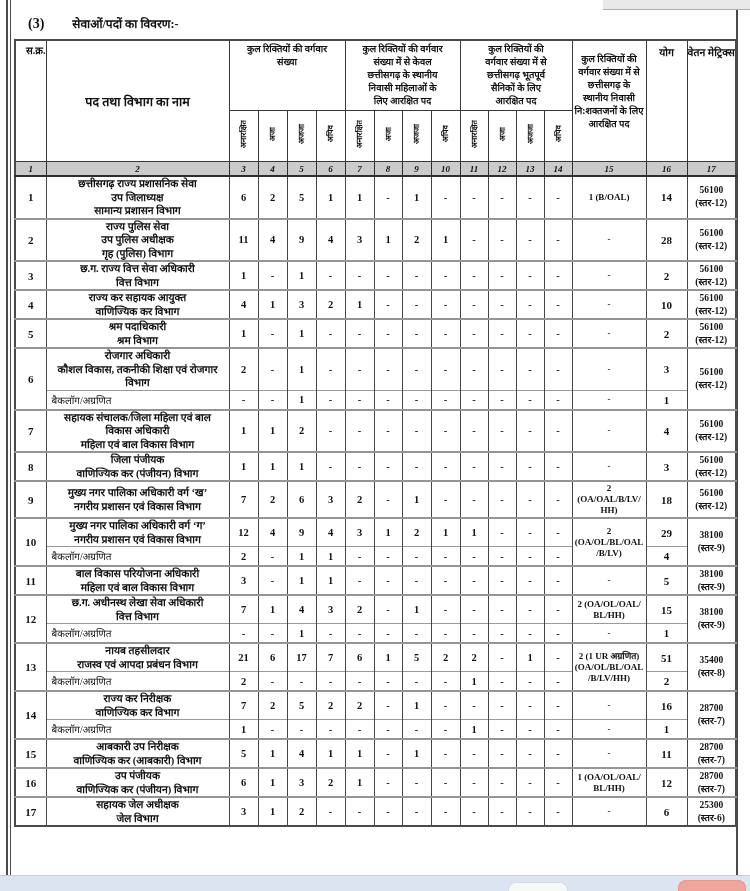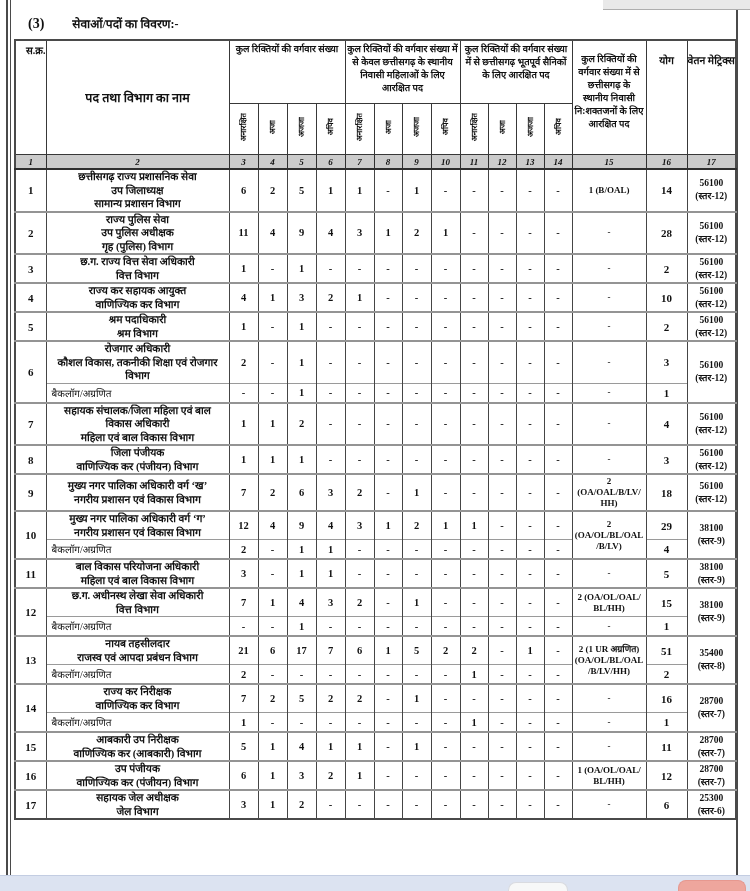--- a/index.html
+++ b/index.html
@@ -18,23 +18,23 @@
   .title-row{display:flex;align-items:baseline;padding:7px 0 7px 14px;}
   .sec-no{font-weight:bold;font-size:14px;}
   .title{font-weight:bold;font-size:12px;margin-left:28px;}
 
   table{border-collapse:collapse;width:721px;table-layout:fixed;border:2px solid #4a4a4a;}
   th,td{border:1px solid #454545;padding:0;}
   thead th{border:1px solid #383838;font-weight:bold;}
 
   .c1h{vertical-align:top;font-size:10px;padding-top:2px;text-align:right;}
   .c2h{vertical-align:middle;font-size:12.5px;text-align:center;}
-  .grp{vertical-align:top;font-size:9.5px;line-height:13px;padding:2px 1px;text-align:center;height:58px;}
+  .grp{vertical-align:top;font-size:9.5px;line-height:13px;padding:2px 16px;text-align:center;height:58px;}
   .c15h{vertical-align:top;font-size:9.5px;line-height:13px;padding:12px 2px;text-align:center;}
-  .c16h,.c17h{vertical-align:top;font-size:10.5px;padding-top:12px;text-align:center;}
+  .c16h,.c17h{vertical-align:top;font-size:10.5px;padding-top:4px;text-align:center;}
   th.sub{height:50px;vertical-align:middle;text-align:center;padding:0;}
   .rot{writing-mode:vertical-rl;transform:rotate(180deg);display:inline-block;
        font-size:8px;font-weight:bold;line-height:9px;white-space:nowrap;max-height:49px;overflow:hidden;}
   tr.hnum td{background:#cbcbcb;font-style:italic;font-weight:bold;font-size:9px;
        text-align:center;height:13px;border:1px solid #2e2e2e;border-bottom:2px solid #2e2e2e;}
 
   tbody td{border-left:1px solid #454545;border-right:1px solid #454545;border-bottom:none;}
   tr.main>td{border-top:2px solid #949494;}
   tr.backlog>td{border-top:1px solid #9a9a9a;height:16px;}
 

